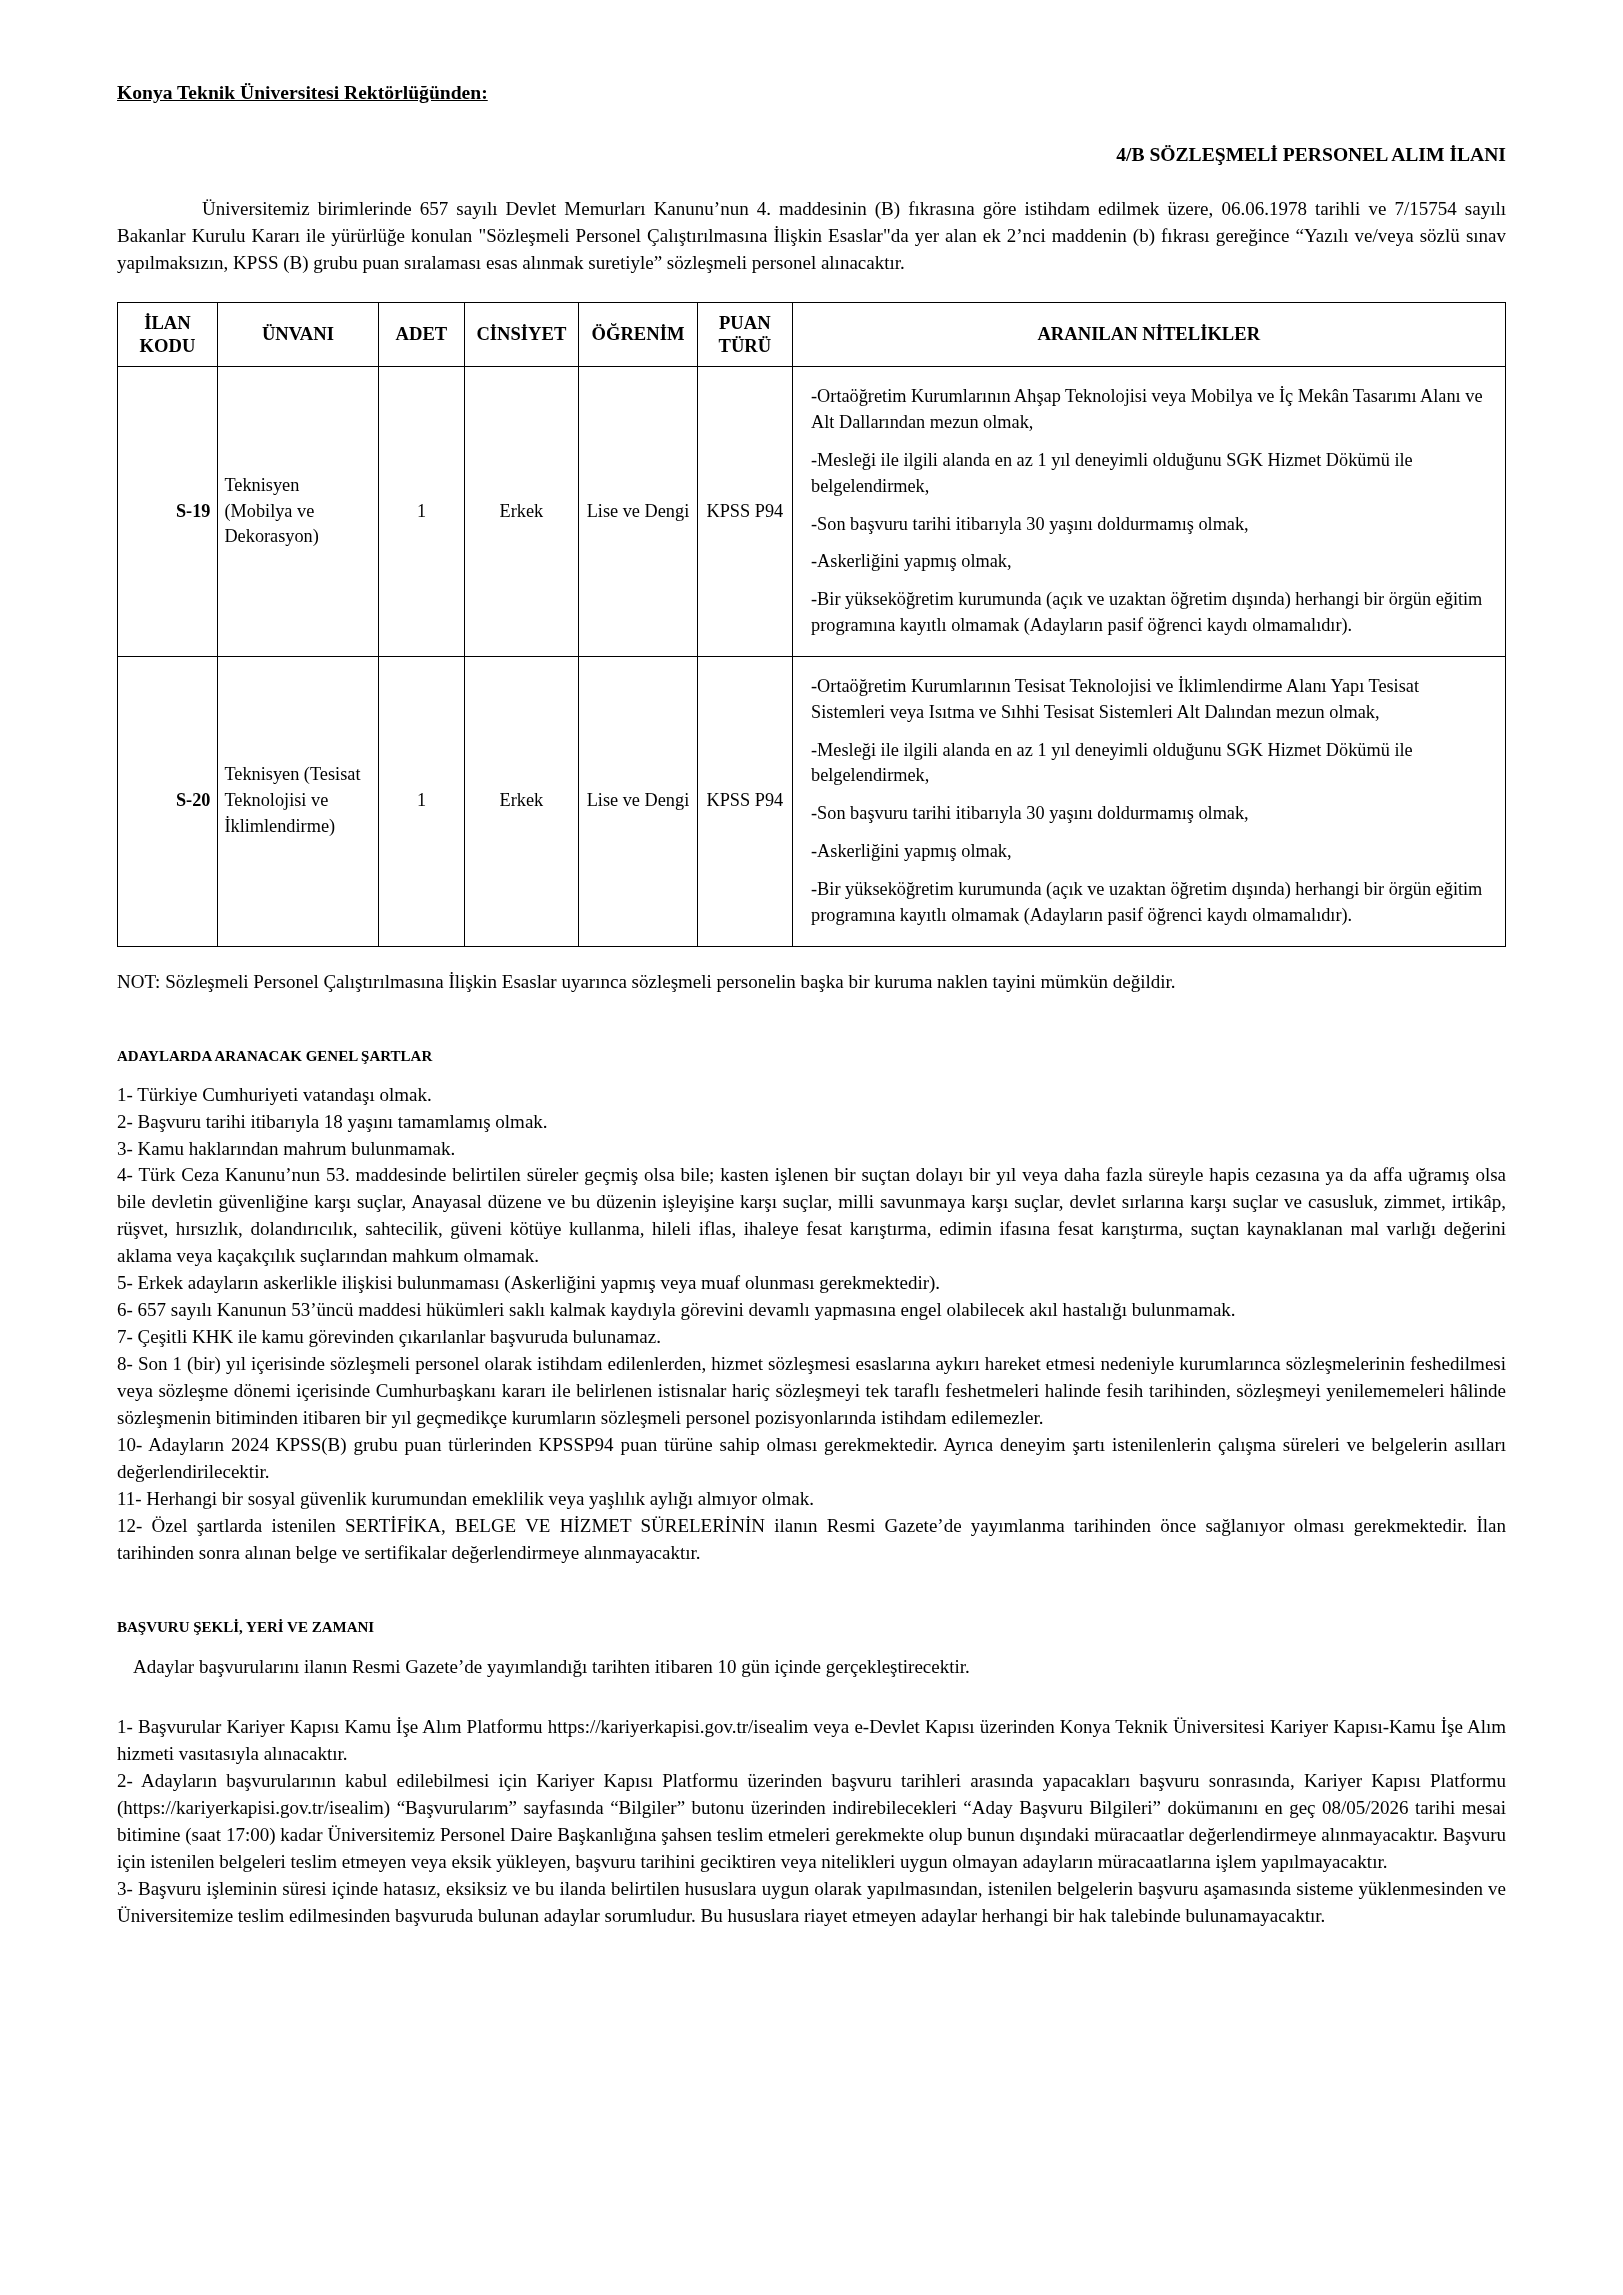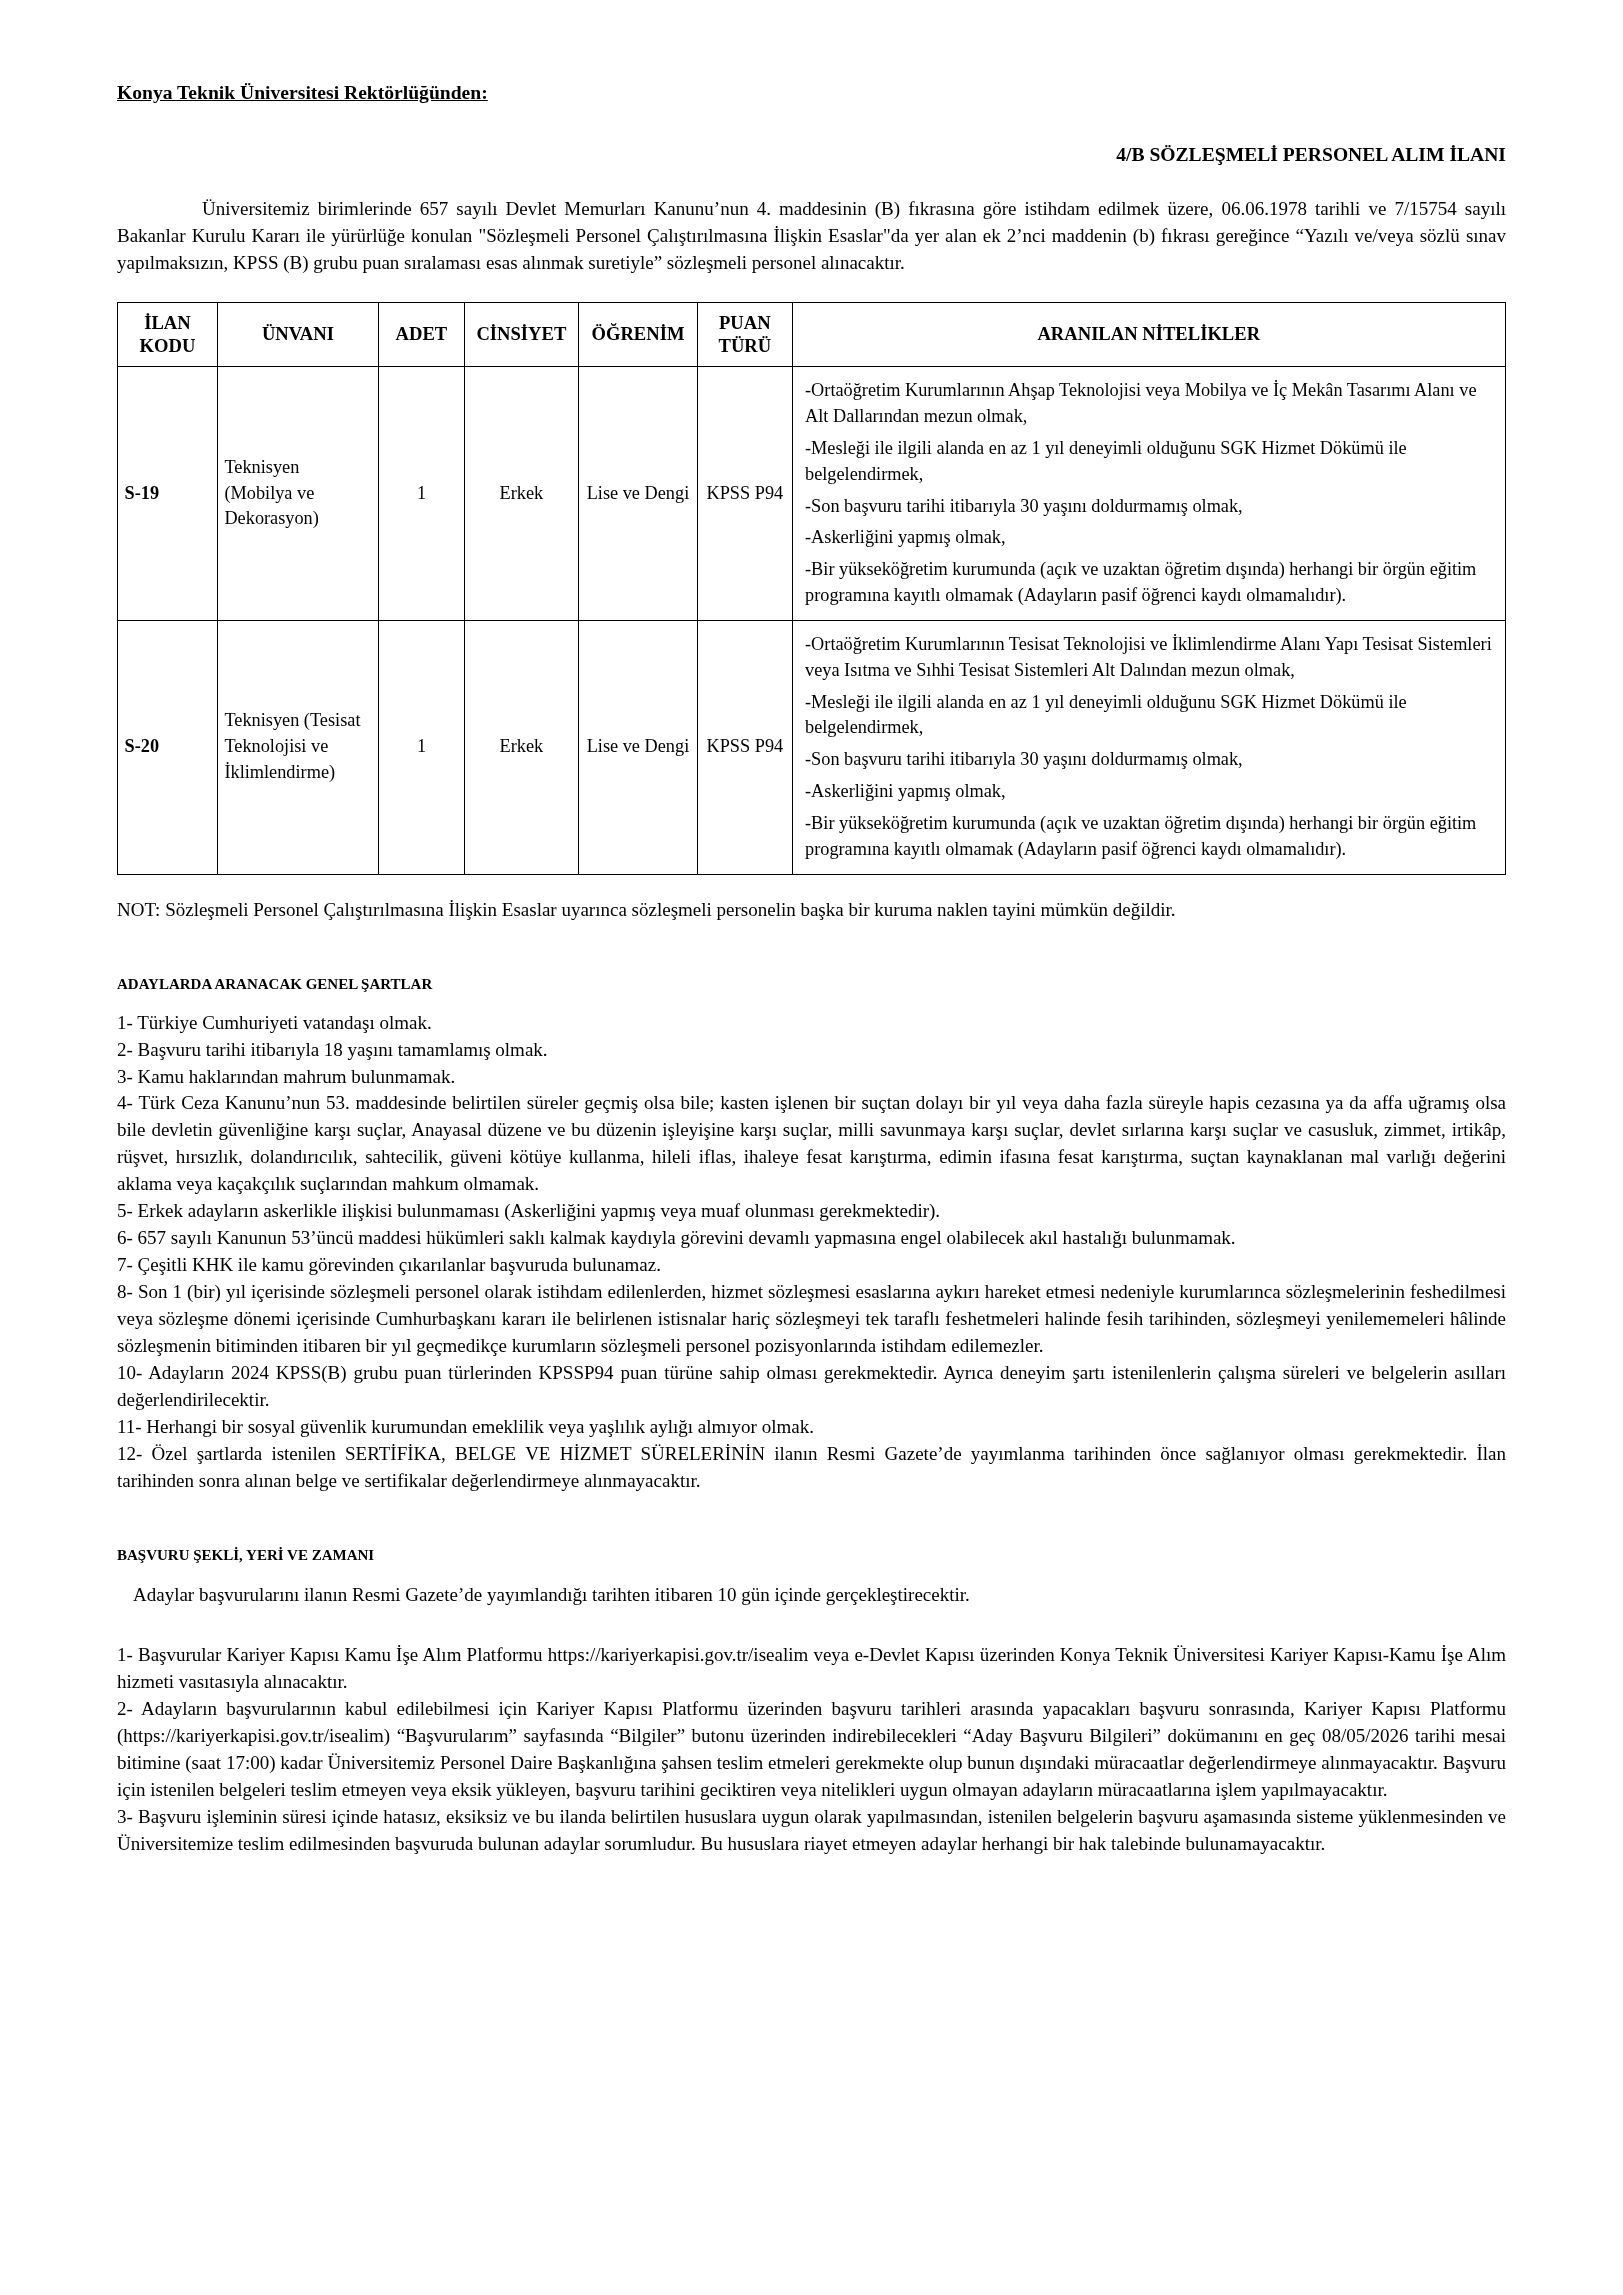--- a/index.html
+++ b/index.html
@@ -60,28 +60,28 @@
     padding: 9.2px 3.9px;
   }
   .col-kod   { width: 7.2%; }
   .col-unvan { width: 11.6%; }
   .col-adet  { width: 6.2%; }
   .col-cins  { width: 8.2%; }
   .col-ogr   { width: 8.6%; }
   .col-puan  { width: 6.8%; }
   .col-nite  { width: 51.4%; }
   td.c-center { text-align: center; }
-  td.c-bold { text-align: left; font-weight: bold; }
+  td.c-bold { text-align: right; font-weight: bold; }
   td.qual {
     text-align: left;
     vertical-align: top;
     padding: 6.5px 7.9px;
     line-height: 1.42;
   }
-  td.qual div { margin: 6px; }
+  td.qual div { margin: 12px; }
   .note {
     margin: 22px 0 0 0;
     text-align: justify;
   }
   .section-title {
     text-align: left;
     font-weight: bold;
     font-size: 15px;
     margin: 50px 0 14.4px 0;
   }

